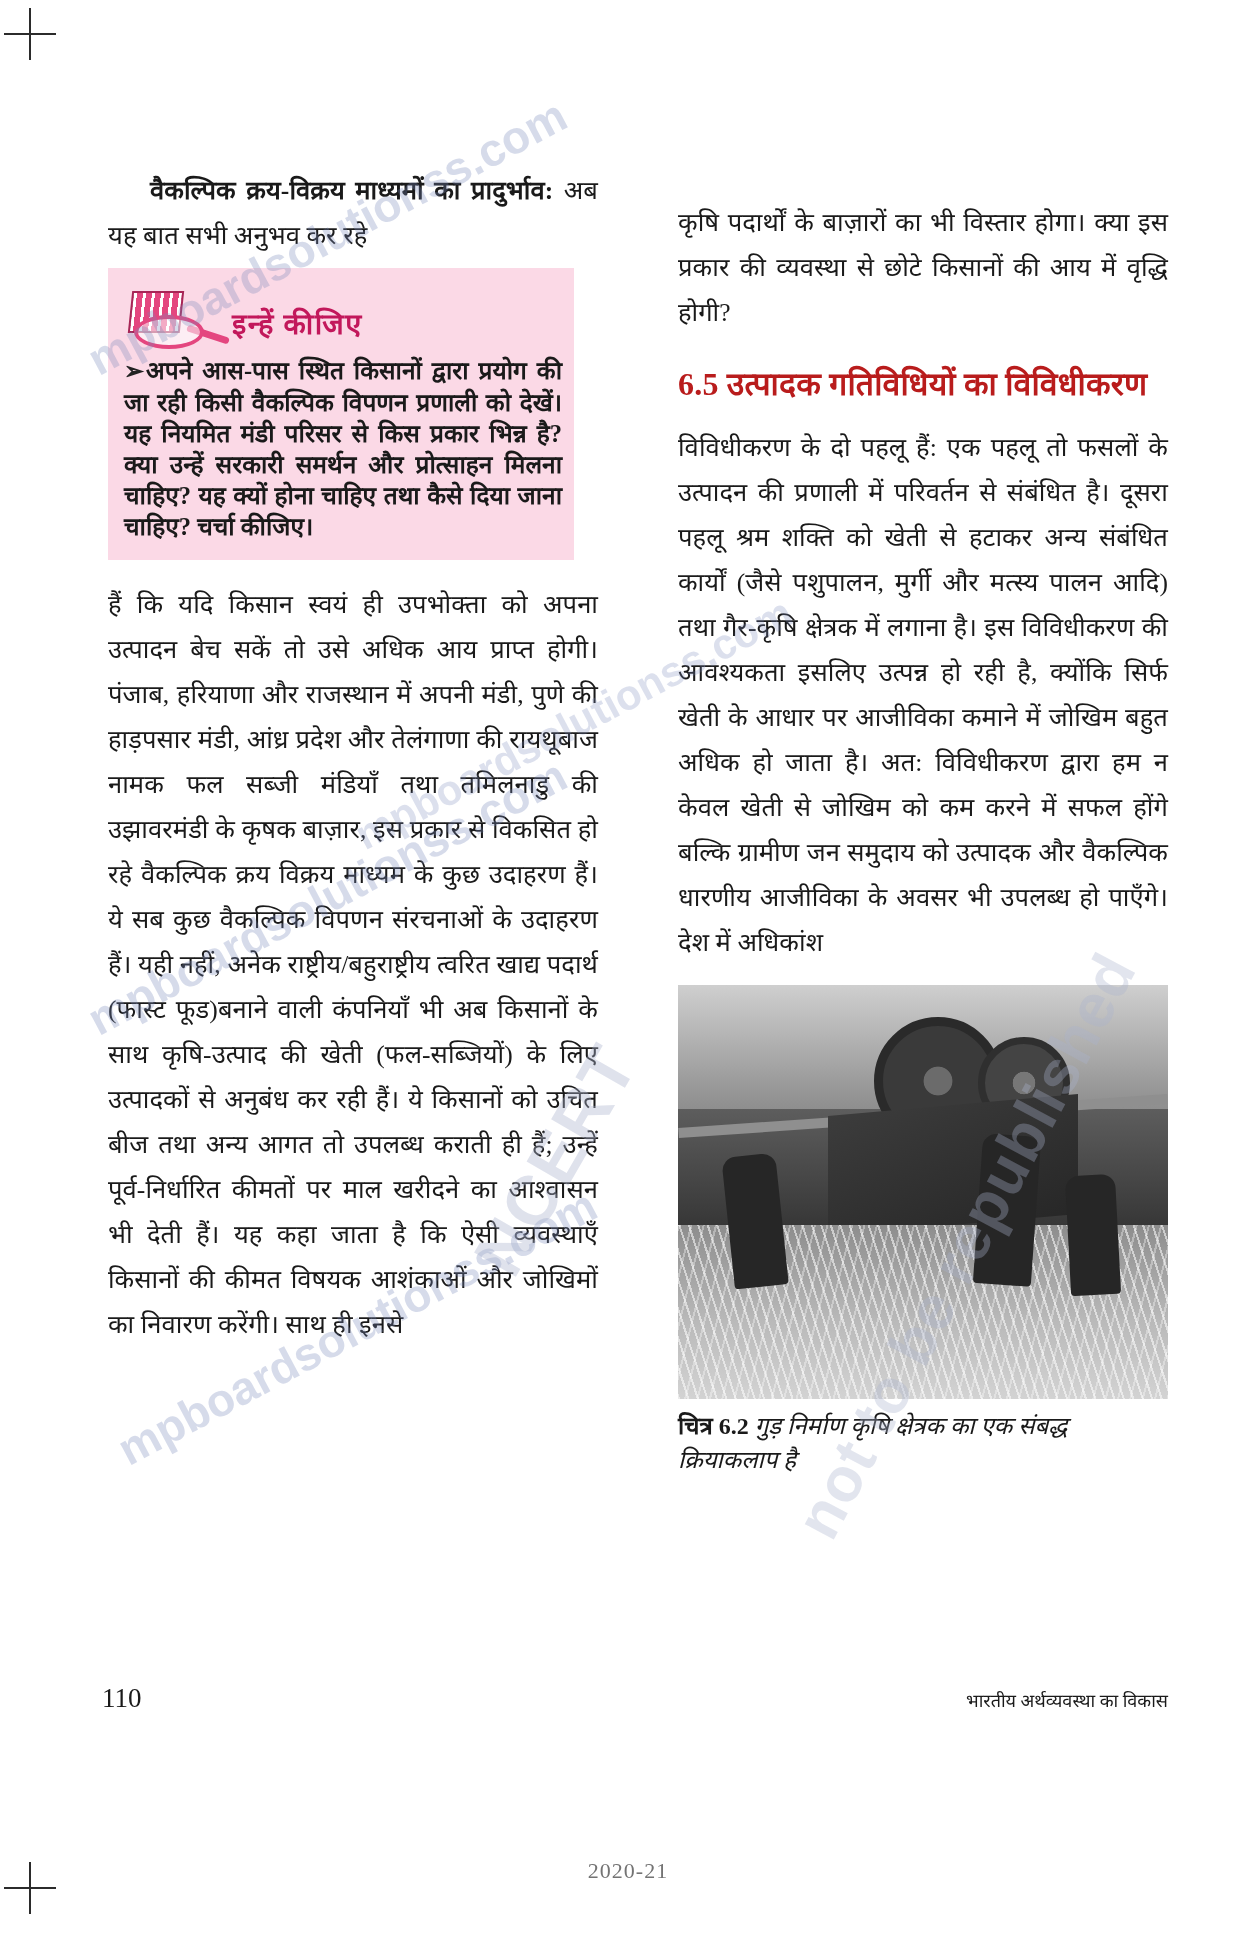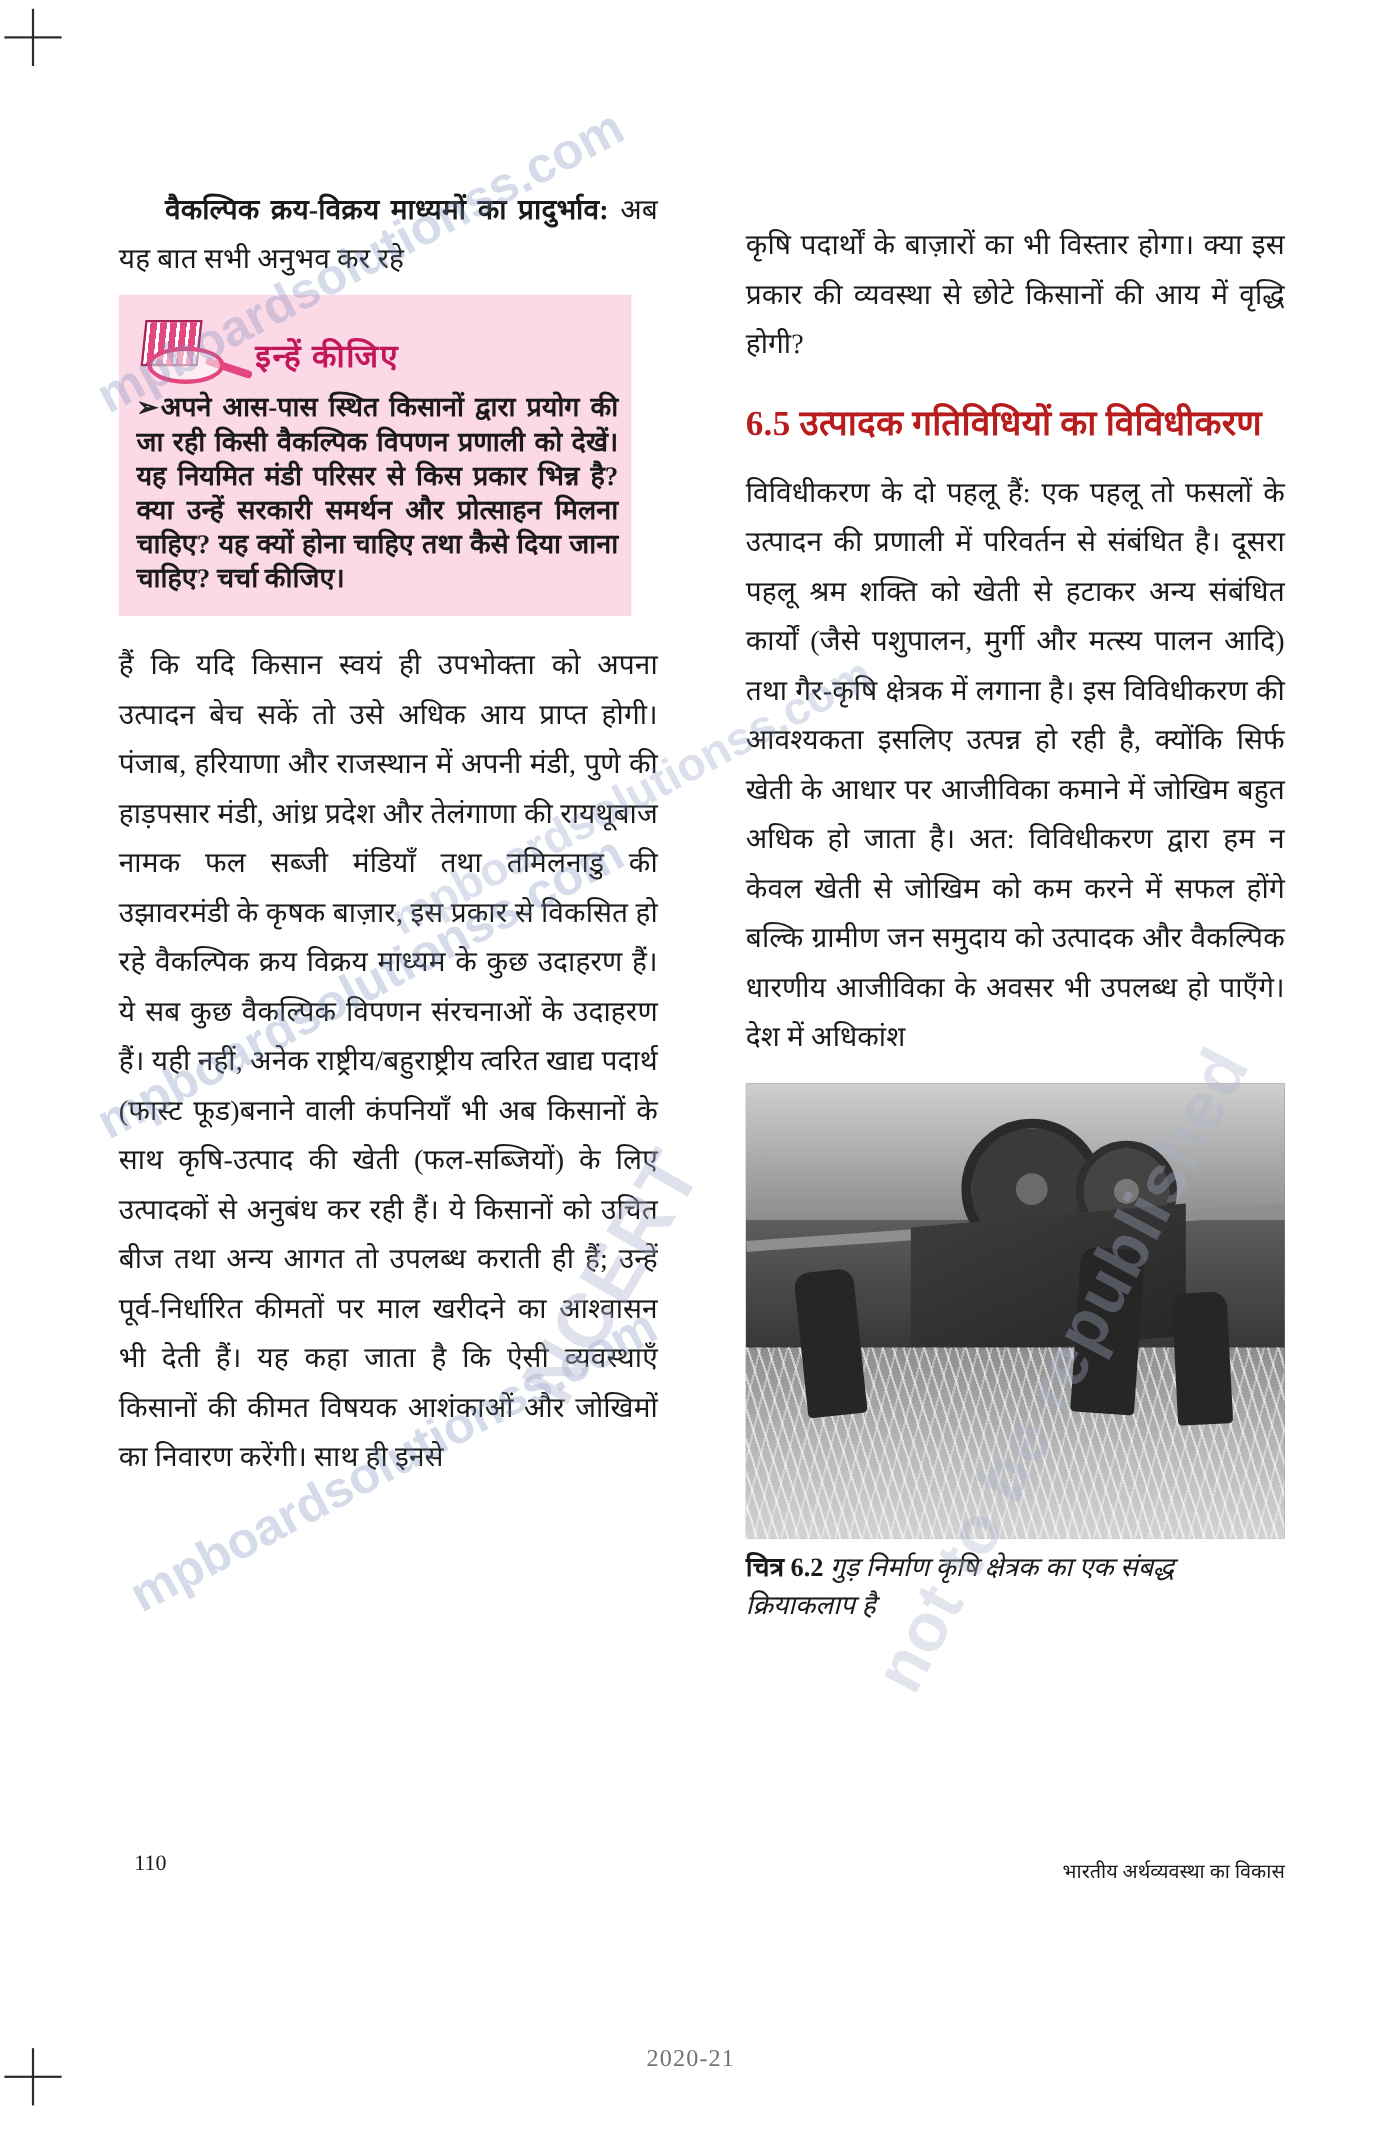--- a/index.html
+++ b/index.html
@@ -229,23 +229,23 @@
   .fig-label {
     font-weight: bold;
   }
   .fig-caption-text {
     font-style: italic;
   }
 
   
   .folio-left {
     position: absolute;
-    left: 122px;
+    left: 102px;
     top: 1683px;
-    font-size: 20px;
+    font-size: 27px;
   }
   .folio-right {
     position: absolute;
     right: 88px;
     top: 1688px;
     font-size: 18px;
   }
   .year-mark {
     position: absolute;
     left: 0;

